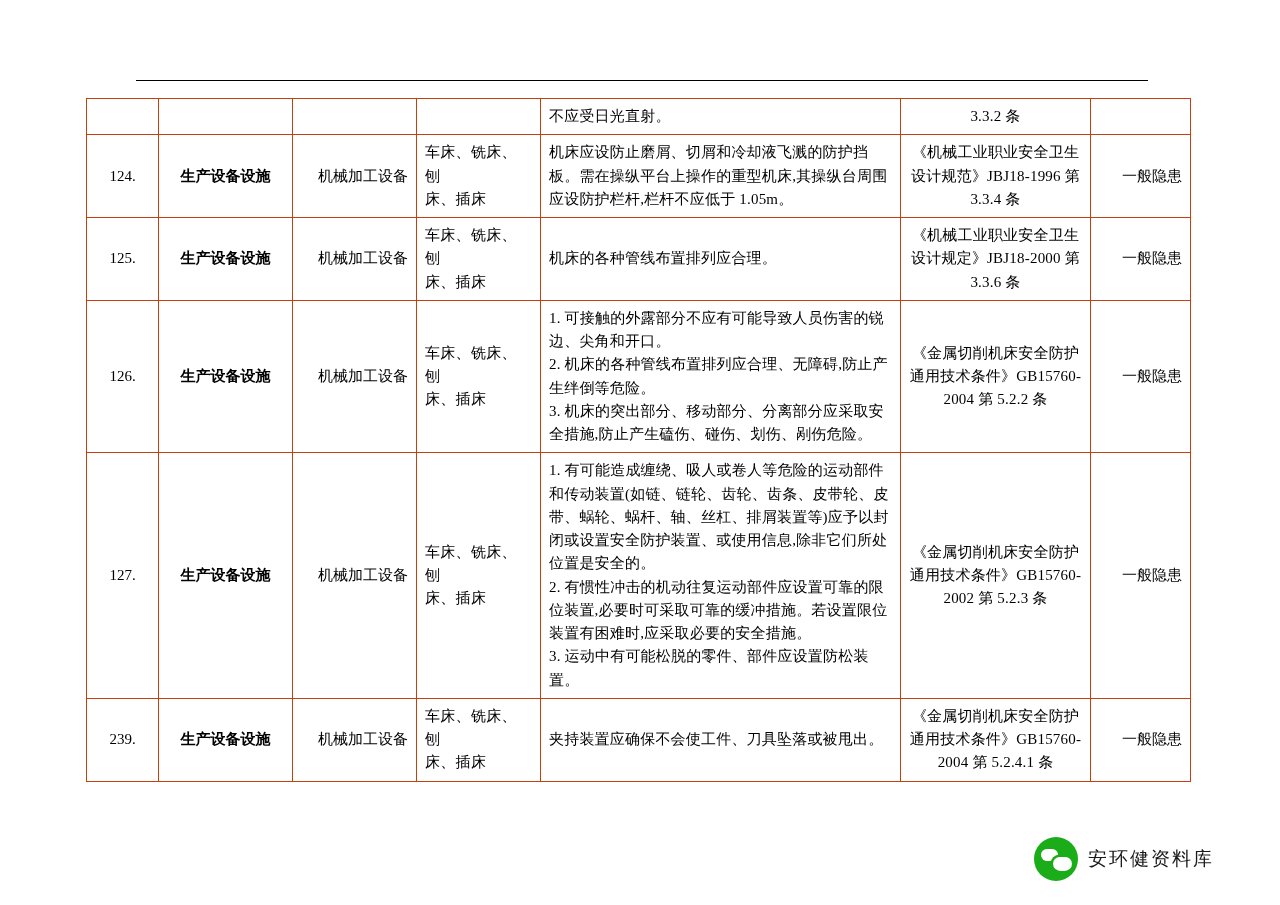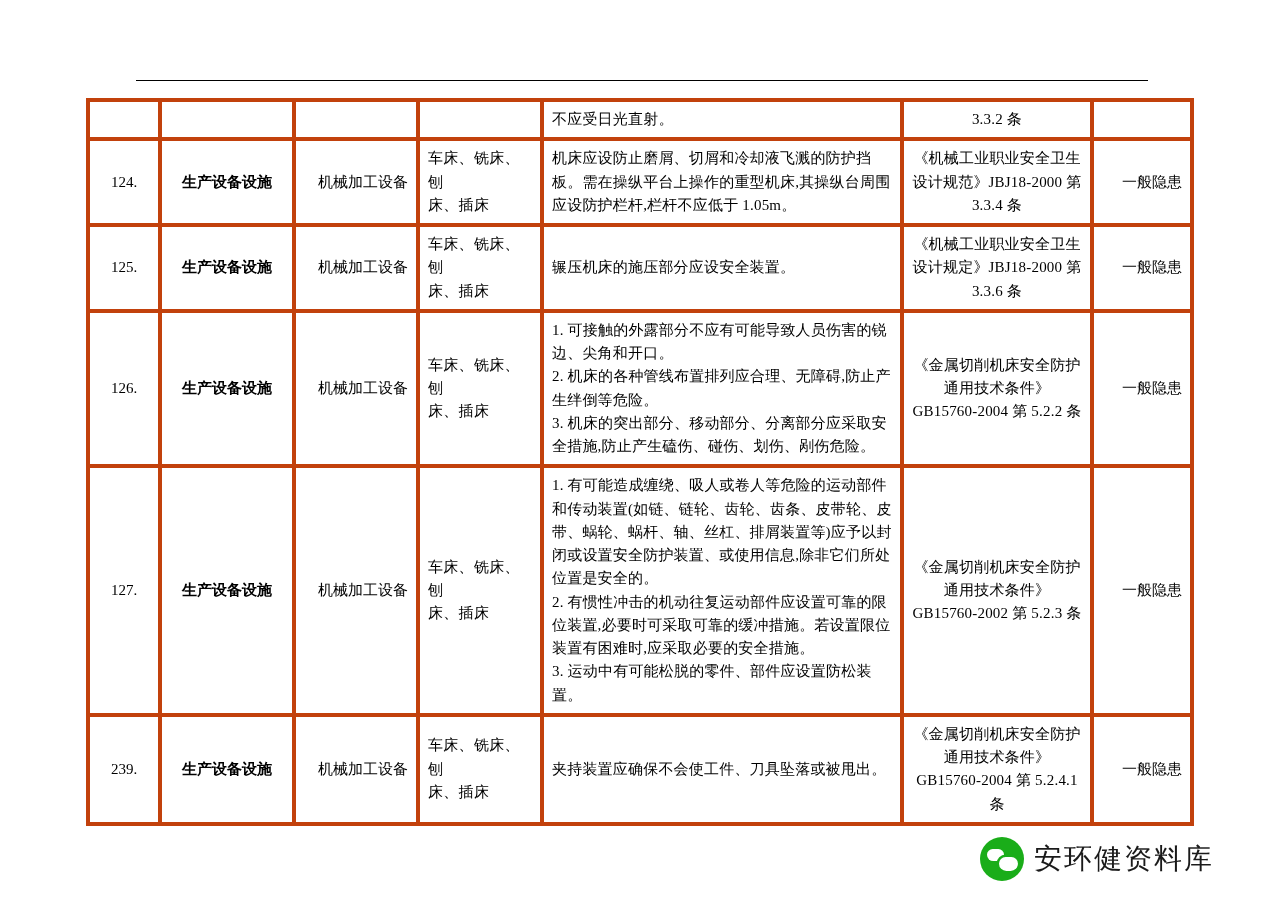--- a/index.html
+++ b/index.html
@@ -36,21 +36,21 @@
     width: 1104px;
   }
   table.doc {
     border-collapse: collapse;
     width: 1104px;
     table-layout: fixed;
     font-size: 15px;
     line-height: 1.55;
   }
   table.doc td {
-    border: 4px solid #c2410c;
+    border: 1px solid #c2410c;
     vertical-align: middle;
     padding: 6px 8px;
     box-sizing: border-box;
   }
   col.c-num      { width: 72px; }
   col.c-cat      { width: 134px; }
   col.c-type     { width: 124px; }
   col.c-equip    { width: 124px; }
   col.c-desc     { width: 360px; }
   col.c-ref      { width: 190px; }
@@ -98,21 +98,21 @@
     position: absolute;
     left: 19px;
     top: 20px;
     width: 19px;
     height: 14px;
     border-radius: 9px 9px 10px 10px;
     background: #ffffff;
     box-shadow: 0 0 0 2.5px #1aad19;
   }
   .wm-text {
-    font-size: 28px;
+    font-size: 19px;
     letter-spacing: 2px;
     color: #1a1a1a;
     font-family: "DejaVu Sans", "Liberation Sans", sans-serif;
     font-weight: 500;
   }
 </style>
 </head>
 <body>
 
 <div class="page">
@@ -141,31 +141,31 @@
           <td class="level"></td>
         </tr>
 
         <tr>
           <td class="num">124.</td>
           <td class="cat">生产设备设施</td>
           <td class="type">机械加工设备</td>
           <td class="equip nowrap-cell">车床、铣床、刨
 床、插床</td>
           <td class="desc nowrap-cell">机床应设防止磨屑、切屑和冷却液飞溅的防护挡板。需在操纵平台上操作的重型机床,其操纵台周围应设防护栏杆,栏杆不应低于 1.05m。</td>
-          <td class="ref nowrap-cell">《机械工业职业安全卫生设计规范》JBJ18-2000 第3.3.4 条</td>
+          <td class="ref nowrap-cell">《机械工业职业安全卫生设计规范》JBJ18-1996 第3.3.4 条</td>
           <td class="level">一般隐患</td>
         </tr>
 
         <tr>
           <td class="num">125.</td>
           <td class="cat">生产设备设施</td>
           <td class="type">机械加工设备</td>
           <td class="equip nowrap-cell">车床、铣床、刨
 床、插床</td>
-          <td class="desc nowrap-cell">辗压机床的施压部分应设安全装置。</td>
+          <td class="desc nowrap-cell">机床的各种管线布置排列应合理。</td>
           <td class="ref nowrap-cell">《机械工业职业安全卫生设计规定》JBJ18-2000 第3.3.6 条</td>
           <td class="level">一般隐患</td>
         </tr>
 
         <tr>
           <td class="num">126.</td>
           <td class="cat">生产设备设施</td>
           <td class="type">机械加工设备</td>
           <td class="equip nowrap-cell">车床、铣床、刨
 床、插床</td>

